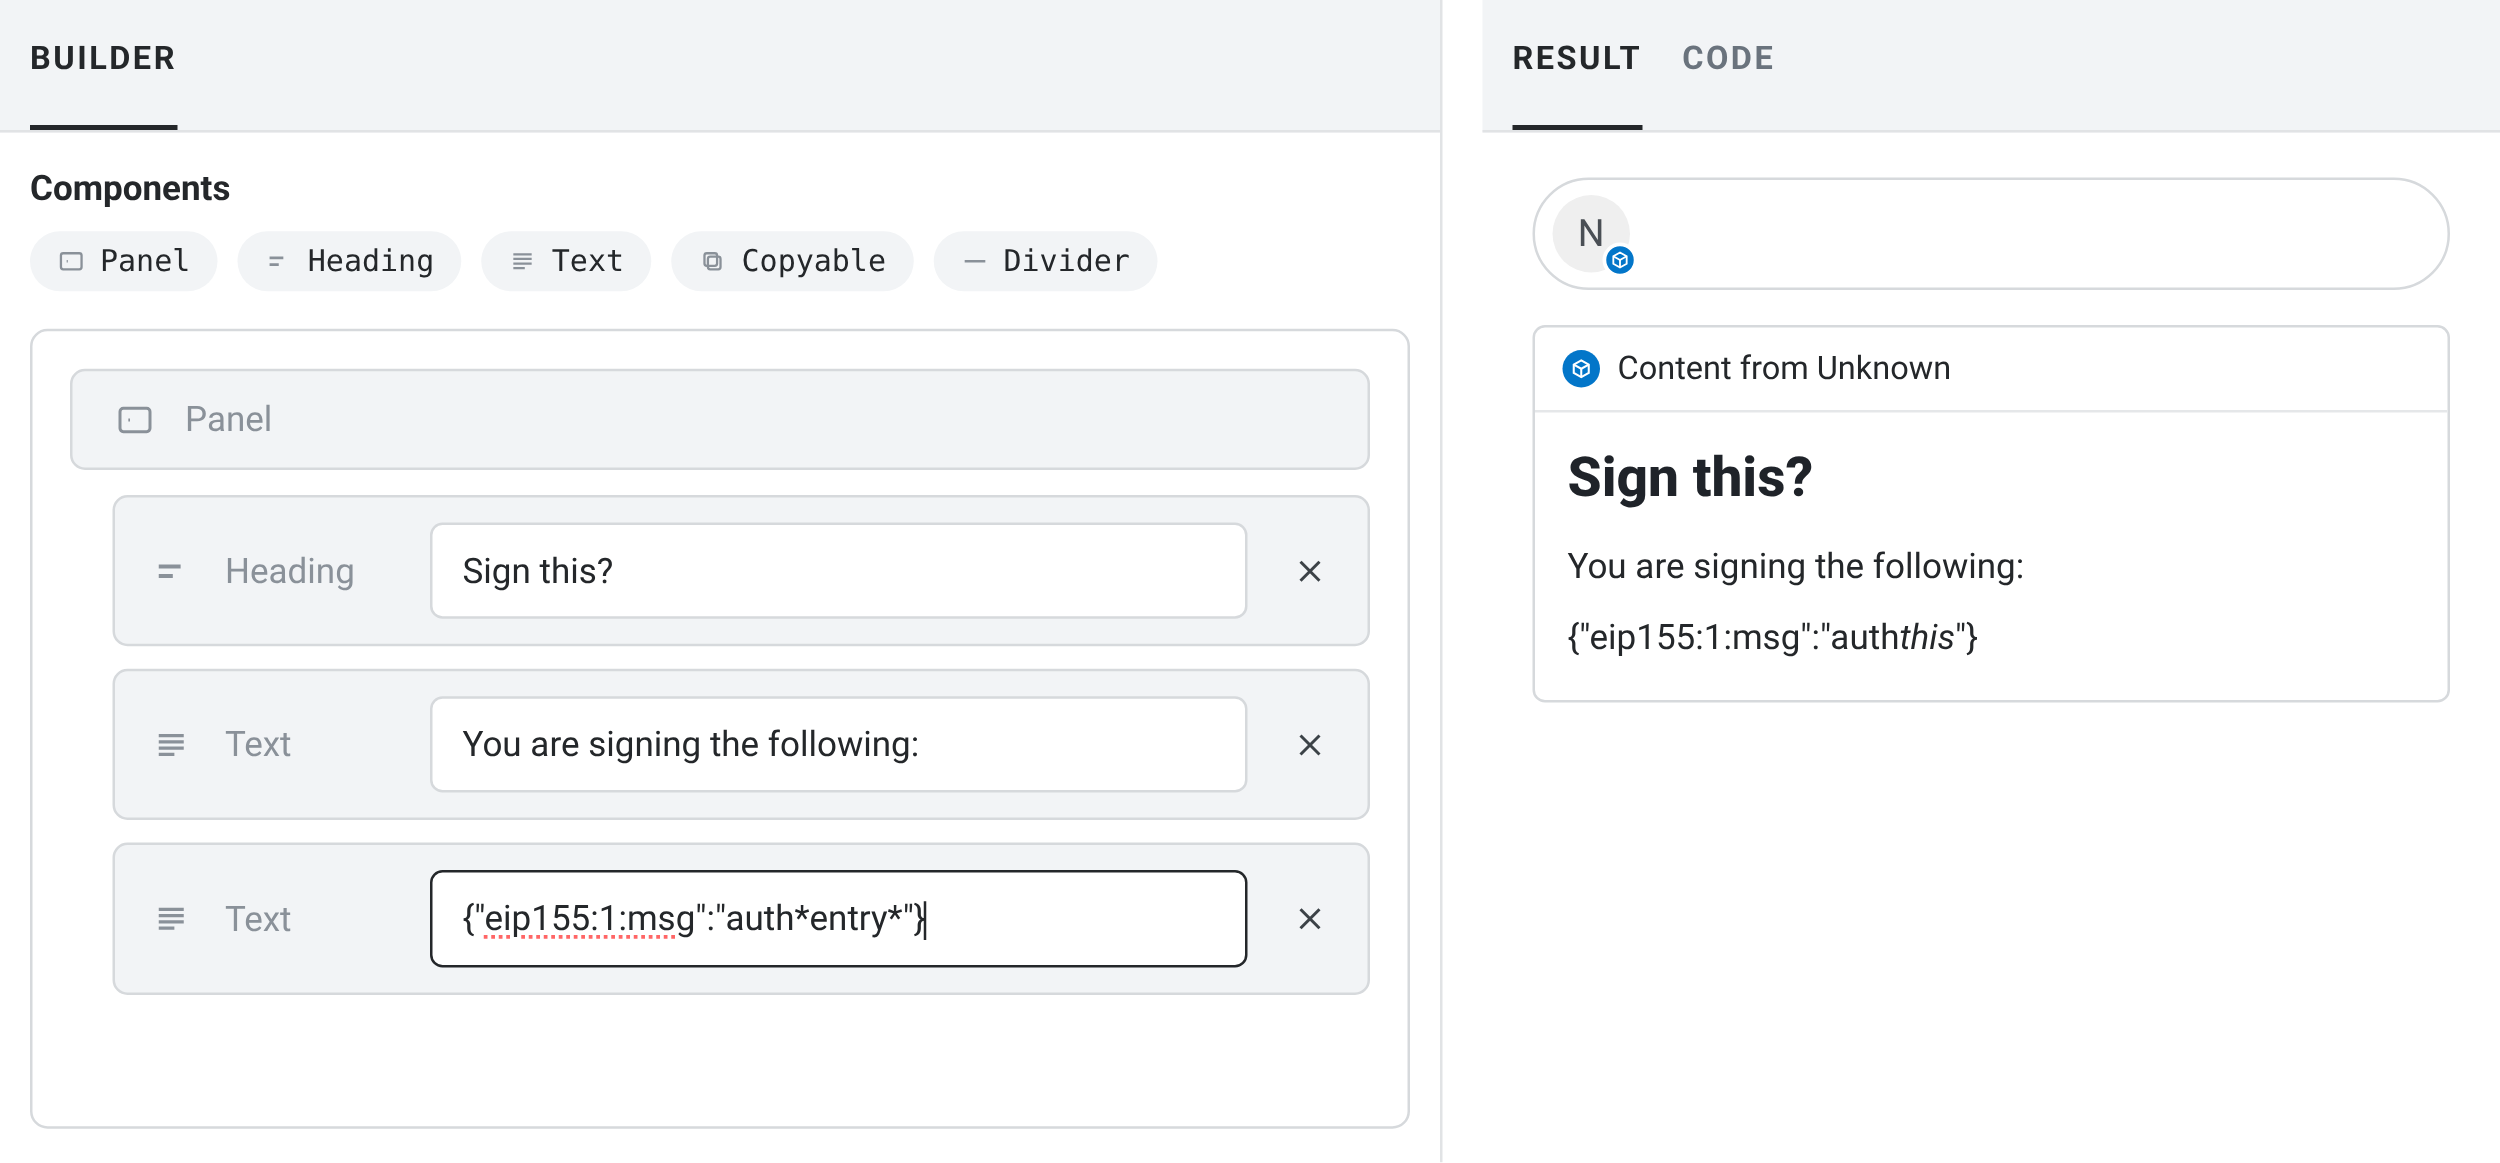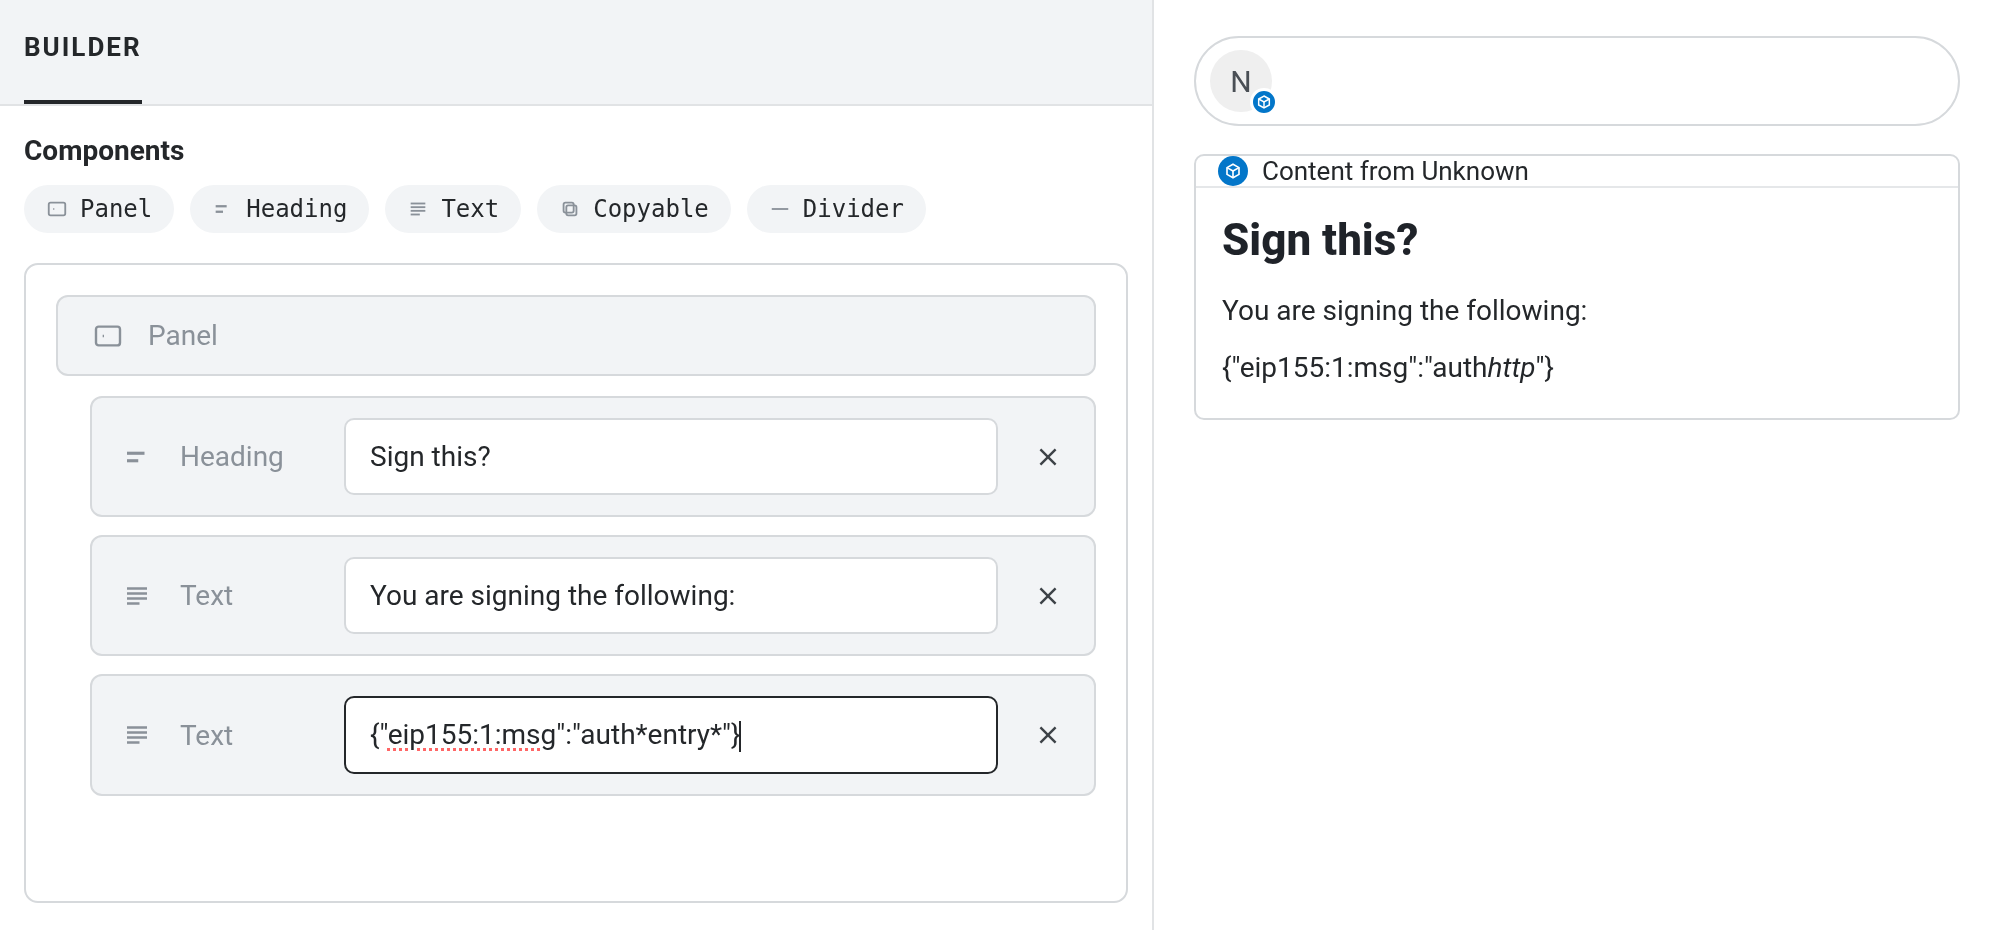--- a/index.html
+++ b/index.html
@@ -8,20 +8,21 @@
     background: #fff;
     color: #24272a;
     width: 2000px;
     height: 930px;
     overflow: hidden;
   }
   .app {
     display: flex;
     width: 100%;
     height: 100%;
+    gap: 32px;
   }
   .left-pane {
     width: 1154px;
     height: 100%;
     border-right: 2px solid #e1e3e5;
     display: flex;
     flex-direction: column;
   }
   .right-pane {
     flex: 1;
@@ -181,21 +182,21 @@
     border: 3px solid #fff;
   }
   .origin-text .t1 { font-size: 28px; color:#24272a; }
   .origin-text .t2 { font-size: 26px; color:#6a737d; margin-top: 4px; }
   .result-card {
     border: 2px solid #d6d9dc;
     border-radius: 10px;
     overflow: hidden;
   }
   .result-head {
-    padding: 0 22px;
+    padding: 18px 22px;
     display: flex; align-items: flex-end; gap: 14px;
     font-size: 26px;
     border-bottom: 2px solid #e5e7e9;
   }
   .cube-badge {
     width: 30px; height: 30px; border-radius: 50%;
     background: #0376c9; display:inline-flex; align-items:center; justify-content:center;
   }
   .result-body { padding: 26px 26px 34px 26px; }
   .result-h1 { font-size: 44px; font-weight: 800; color:#1f2329; margin-bottom: 28px; }
@@ -331,20 +332,24 @@
                 <path d="M5 5l14 14"></path>
                 <path d="M19 5L5 19"></path>
               </svg>
           </div>
         </div>
       </div>
     </div>
   </div>
 
   <div class="right-pane">
+    <div class="tab-bar">
+      <div class="tab active">RESULT</div>
+      <div class="tab">CODE</div>
+    </div>
     <div class="right-content">
       <div class="origin-pill">
         <div class="avatar-wrap">
           <div class="avatar">N</div>
           <div class="corner-badge">
             <svg width="16" height="16" viewBox="0 0 24 24" fill="none" stroke="#fff" stroke-width="2.2">
                 <path d="M12 3l8 4.5v9L12 21 4 16.5v-9L12 3z"></path>
                 <path d="M4 7.5l8 4.5 8-4.5"></path>
                 <path d="M12 12v9"></path>
               </svg>
@@ -360,19 +365,19 @@
                 <path d="M4 7.5l8 4.5 8-4.5"></path>
                 <path d="M12 12v9"></path>
               </svg>
           </span>
           <span>Content from Unknown</span>
         </div>
         <div class="result-body">
           <div class="result-h1">Sign this?</div>
           <div class="result-p">You are signing the following:</div>
           <div class="result-code">
-            <span>{"eip155:1:msg":"auth</span><em>http</em><span>"}</span>
+            <span>{"eip155:1:msg":"auth</span><em>this</em><span>"}</span>
           </div>
         </div>
       </div>
     </div>
   </div>
 </div>
 
 </body></html>

